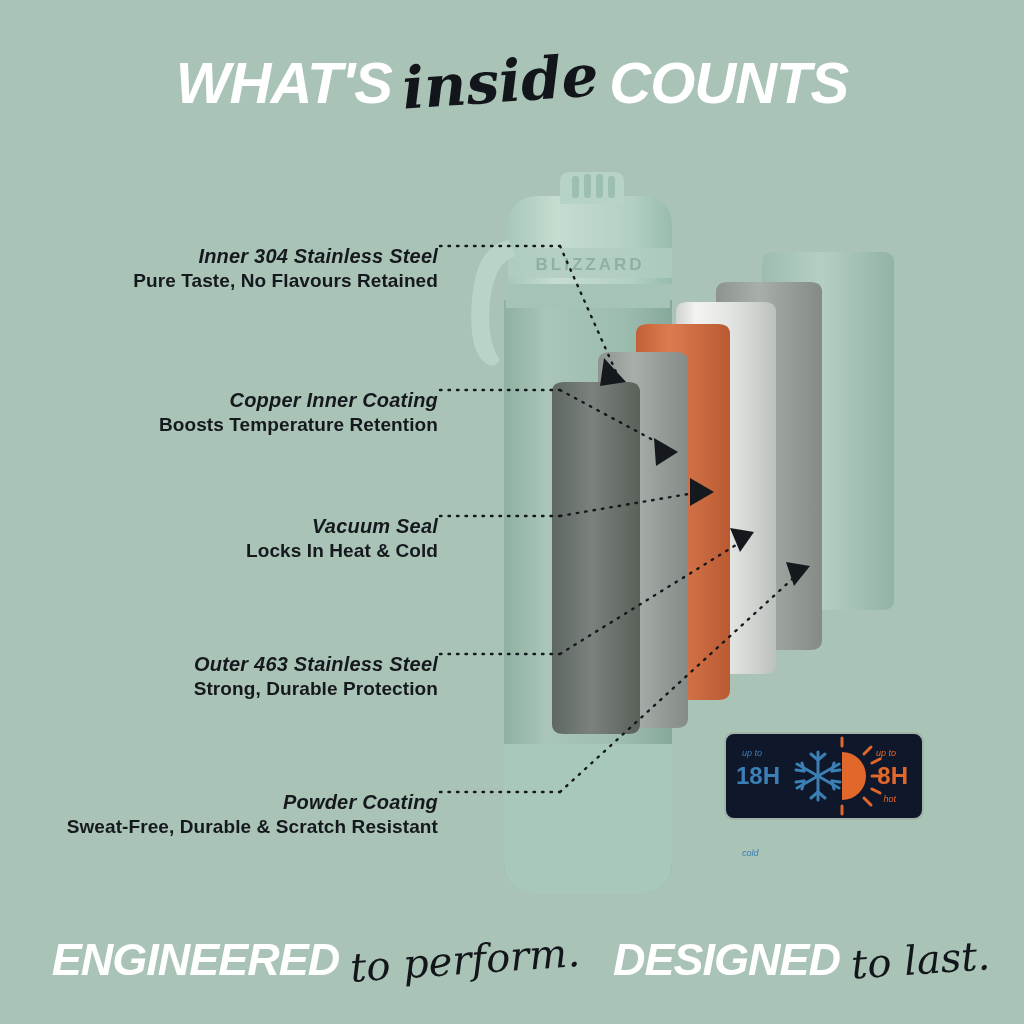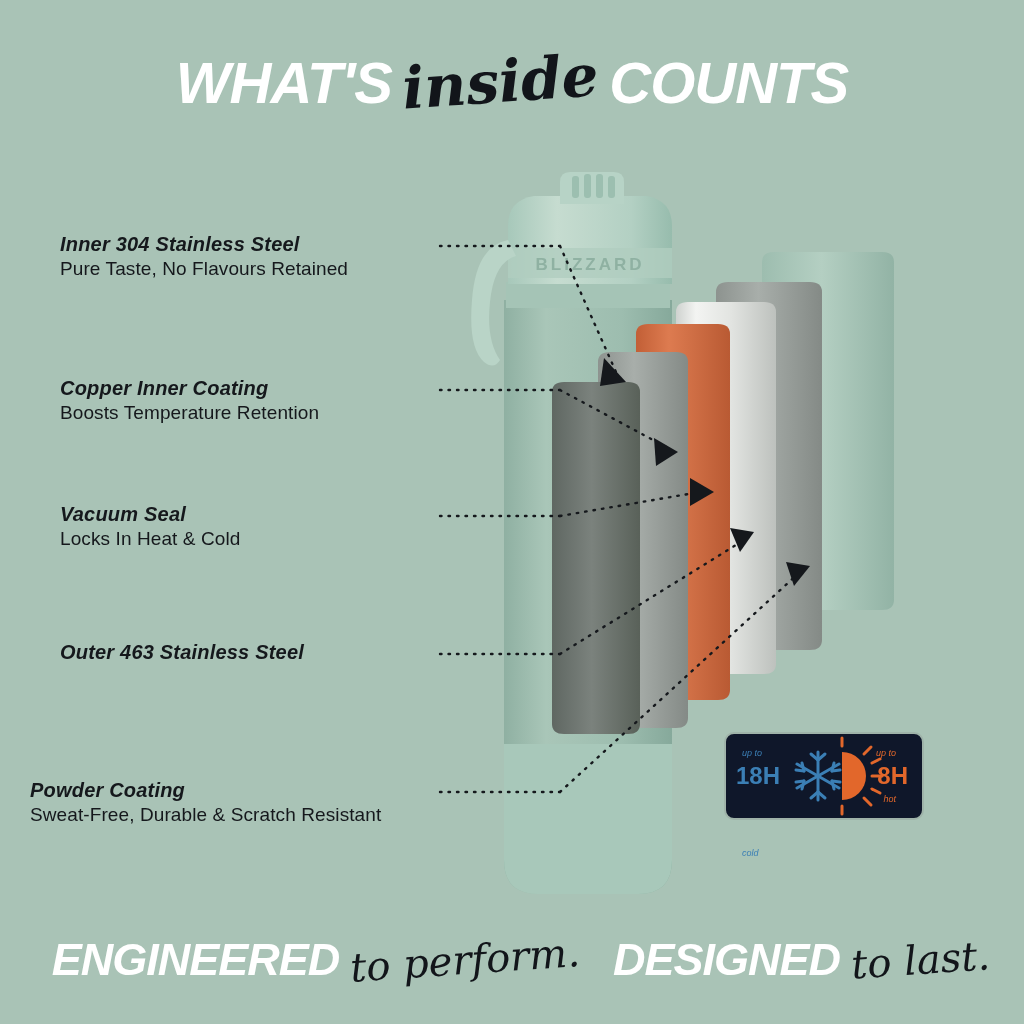--- a/index.html
+++ b/index.html
@@ -72,33 +72,35 @@
     color: #12151a;
     vertical-align: middle;
     padding: 0 6px;
     display: inline-block;
     transform: rotate(-4deg);
   }
 
   
   .callout {
     position: absolute;
+    text-align: right;
     line-height: 1.25;
+    margin-top: 12px;
   }
   .callout .c-title {
     display: block;
     font-style: italic;
     font-weight: bold;
     font-size: 20px;
     color: #15181c;
     letter-spacing: .2px;
   }
   .callout .c-sub {
     display: block;
-    font-weight: normal;
+    font-weight: bold;
     font-size: 19px;
     color: #15181c;
     letter-spacing: .1px;
   }
 
   
   #bottle { position: absolute; left: 0; top: 0; }
 
   
   #badge {
@@ -247,20 +249,21 @@
     <span class="c-sub">Boosts Temperature Retention</span>
   </div>
 
   <div class="callout" style="left:60px; top:502px; width:378px;">
     <span class="c-title">Vacuum Seal</span>
     <span class="c-sub">Locks In Heat &amp; Cold</span>
   </div>
 
   <div class="callout" style="left:60px; top:640px; width:378px;">
     <span class="c-title">Outer 463 Stainless Steel</span>
+    <span class="c-sub">Strong, Durable Protection</span>
   </div>
 
   <div class="callout" style="left:30px; top:778px; width:408px;">
     <span class="c-title">Powder Coating</span>
     <span class="c-sub">Sweat-Free, Durable &amp; Scratch Resistant</span>
   </div>
 
   <div id="badge">
     <svg width="196" height="84" viewBox="0 0 196 84">
 

